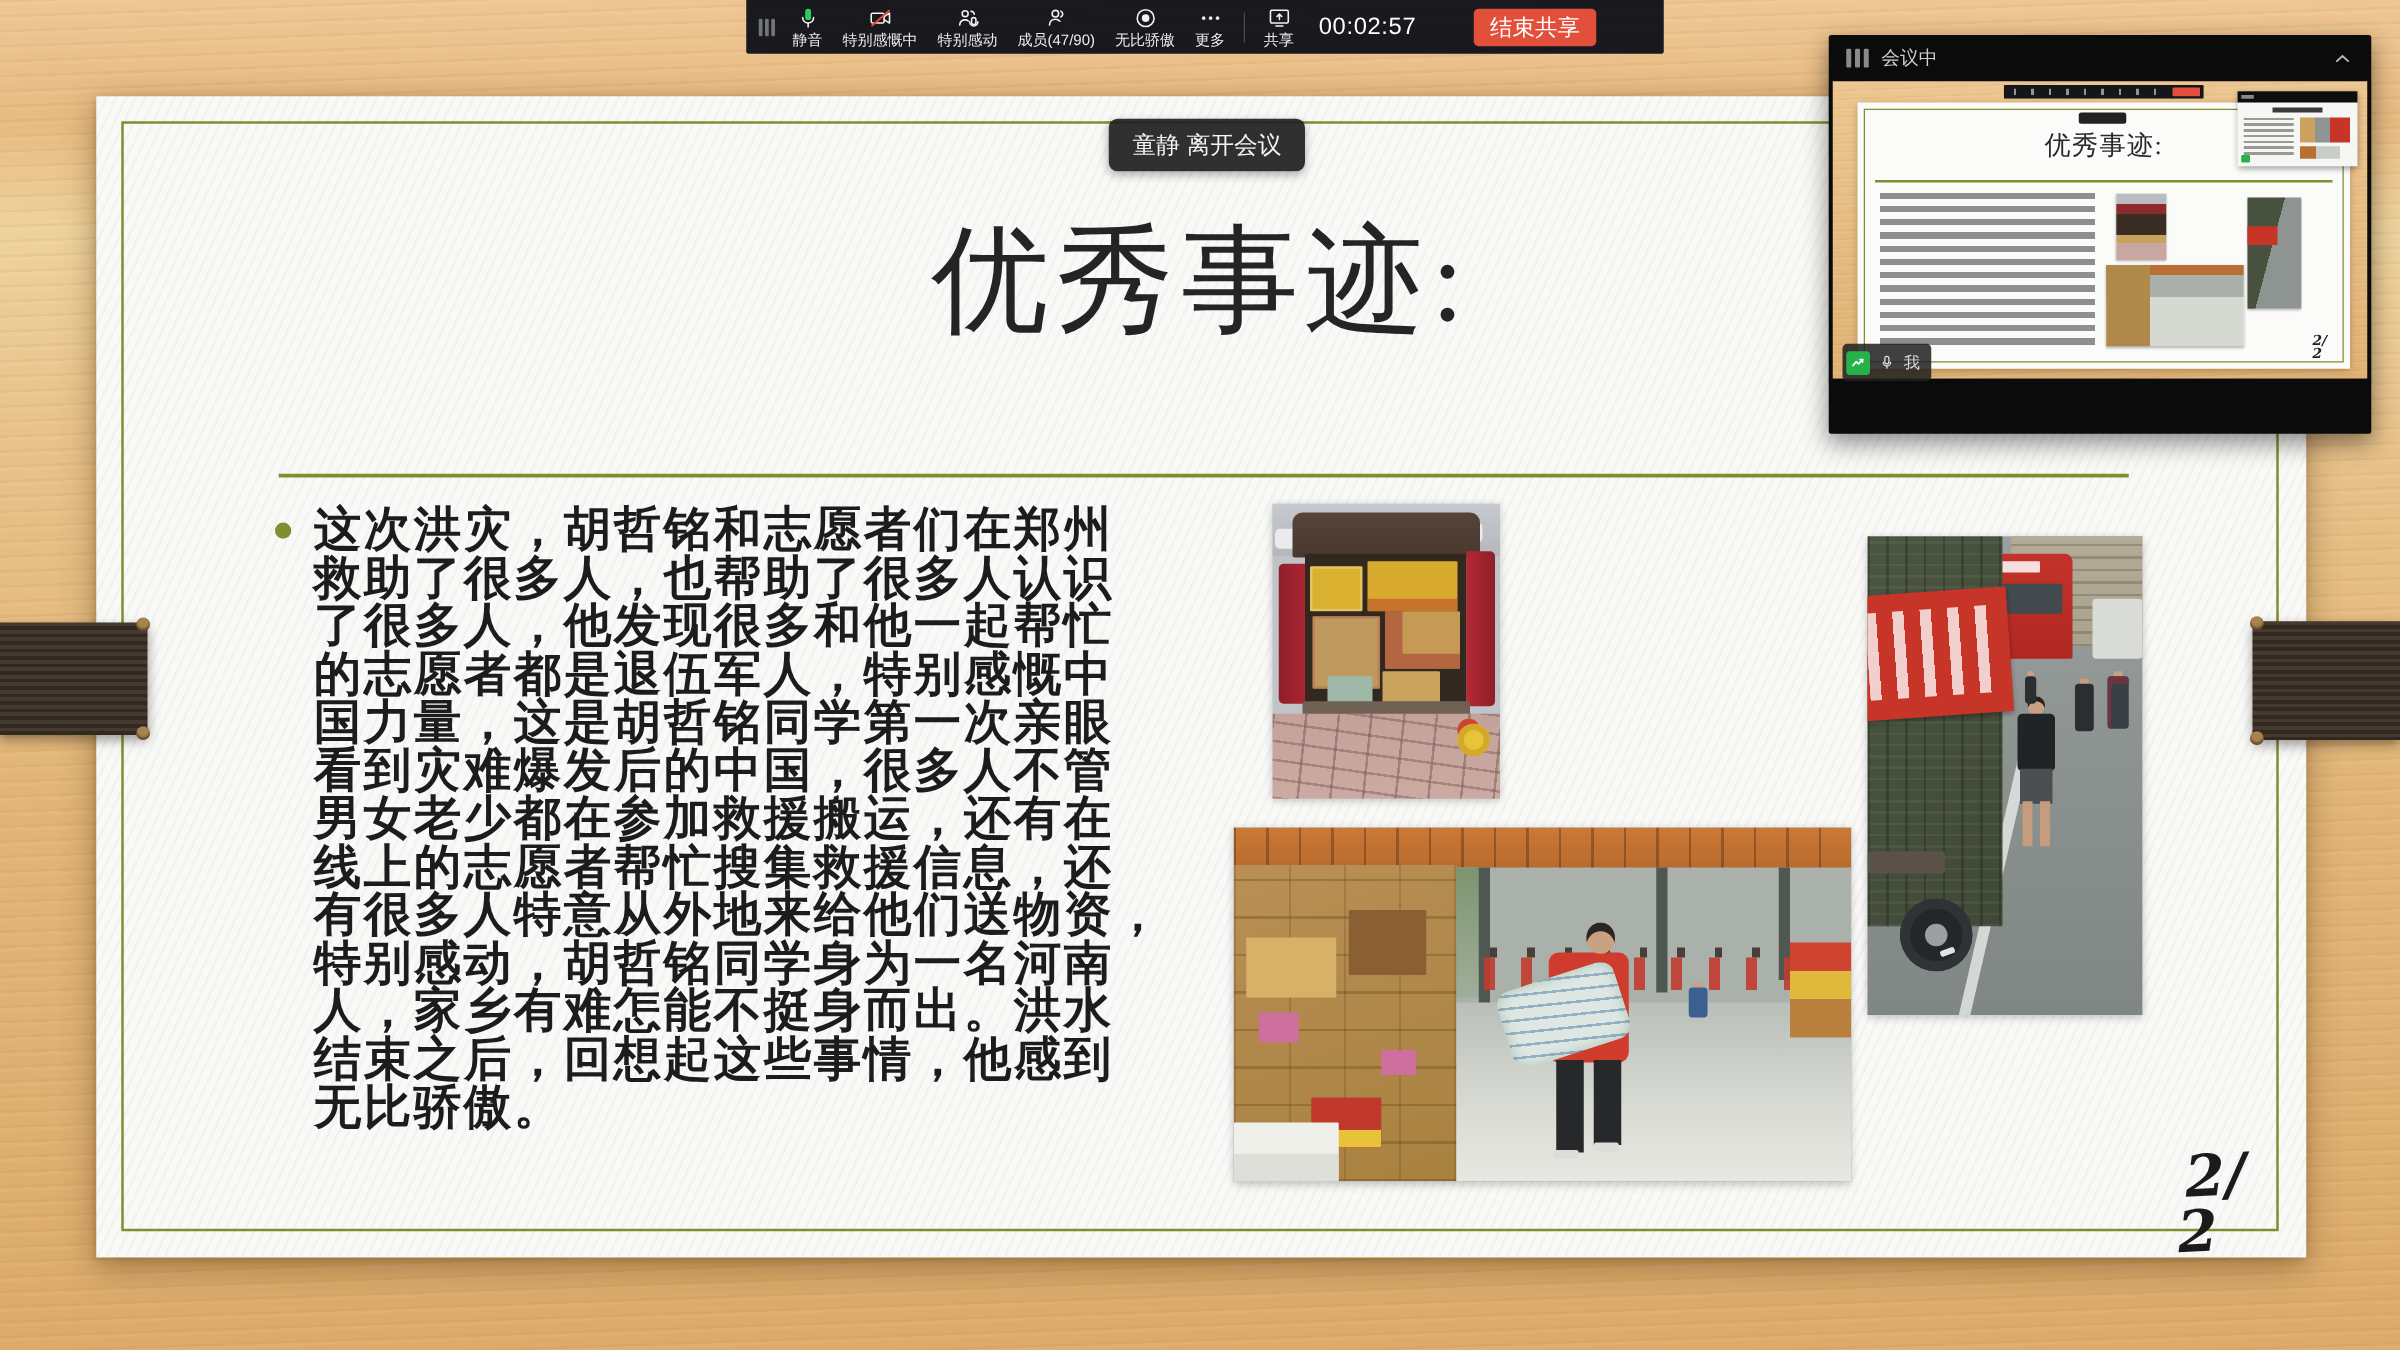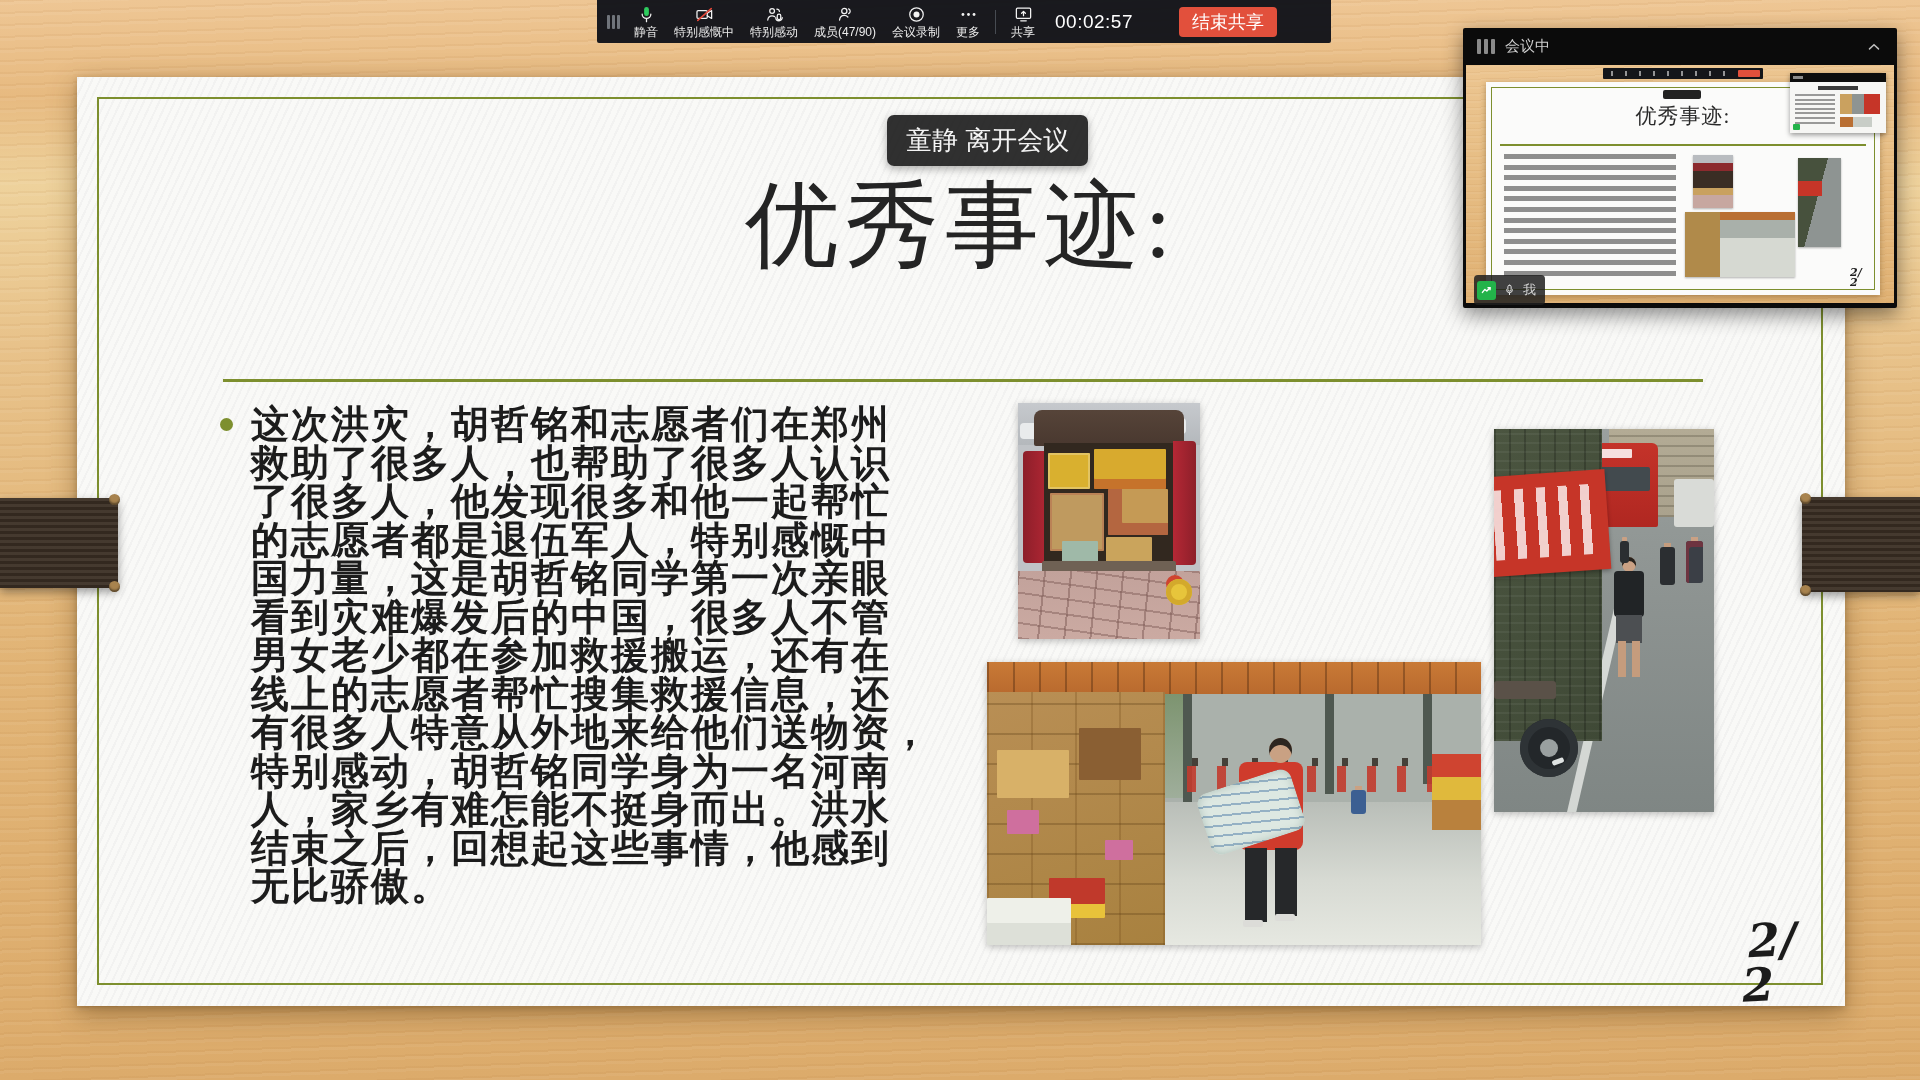--- a/index.html
+++ b/index.html
@@ -138,24 +138,24 @@
   .tb-grip{display:flex;gap:2px;margin:0 6px 0 2px;cursor:grab;}
   .tb-grip i{display:block;width:3px;height:14px;background:#70747b;border-radius:1px;}
   .tb-item{display:flex;flex-direction:column;align-items:center;justify-content:center;padding:0 8px;height:43px;cursor:pointer;}
   .tb-item svg{width:19px;height:19px;stroke:#f2f2f2;stroke-width:1.6;fill:none;stroke-linecap:round;stroke-linejoin:round;}
   .tb-label{font-size:12px;line-height:12px;margin-top:2px;color:#ececec;white-space:nowrap;}
   .tb-sep{width:1px;height:24px;background:#474b52;margin:0 7px;}
   .tb-time{font-size:19px;margin:0 10px 0 12px;letter-spacing:.5px;color:#fff;white-space:nowrap;}
   .end-share{background:var(--accent_red,#e2503c);color:#fff;font-size:18px;line-height:18px;
     padding:6px 13px;border:none;border-radius:4px;cursor:pointer;white-space:nowrap;margin-left:36px;}
   
-  .toast{position:absolute;left:887px;top:115px;background:rgba(32,32,32,.93);color:#f4f4f4;
-    font-size:26px;padding:8px 19px;border-radius:7px;white-space:nowrap;box-shadow:0 3px 8px rgba(0,0,0,.3);}
-  
-  .fwin{position:absolute;left:1463px;top:28px;width:434px;height:280px;background:#0b0b0b;
+  .toast{position:absolute;left:887px;top:95px;background:rgba(32,32,32,.93);color:#f4f4f4;
+    font-size:19px;padding:8px 19px;border-radius:7px;white-space:nowrap;box-shadow:0 3px 8px rgba(0,0,0,.3);}
+  
+  .fwin{position:absolute;left:1463px;top:28px;width:434px;height:319px;background:#0b0b0b;
     border-radius:2px;overflow:hidden;box-shadow:0 7px 20px rgba(0,0,0,.45);}
   .fw-head{height:37px;display:flex;align-items:center;padding:0 14px;color:#c9c9c9;cursor:grab;}
   .fw-grip{display:flex;gap:3px;margin-right:10px;}
   .fw-grip i{display:block;width:4px;height:15px;background:#8a8a8a;border-radius:1px;}
   .fw-title{font-size:15px;color:#cfcfcf;}
   .fw-chev{margin-left:auto;width:18px;height:18px;cursor:pointer;}
   .fw-chev svg{width:18px;height:18px;stroke:#bdbdbd;stroke-width:2;fill:none;stroke-linecap:round;}
   .fw-body{position:relative;height:241px;border-left:3px solid #0b0b0b;border-right:3px solid #0b0b0b;border-bottom:3px solid #0b0b0b;box-sizing:border-box;
     background:
       repeating-linear-gradient(178deg, rgba(165,105,45,.07) 0 1px, rgba(255,255,255,.05) 1px 3px, rgba(0,0,0,0) 3px 7px),
@@ -359,21 +359,21 @@
         <path d="M16 4.9a3.3 3.3 0 0 1 0 6"></path>
       </svg>
       <div class="tb-label">成员(47/90)</div>
     </div>
 
     <div class="tb-item">
       <svg viewBox="0 0 24 24">
         <circle cx="12" cy="12" r="8.5"></circle>
           <circle cx="12" cy="12" r="3.8" fill="#f2f2f2" stroke="none"></circle>
       </svg>
-      <div class="tb-label">会议录制</div>
+      <div class="tb-label">无比骄傲</div>
     </div>
 
     <div class="tb-item">
       <svg viewBox="0 0 24 24">
         <circle cx="5" cy="12" r="1.8" fill="#f2f2f2" stroke="none"></circle>
         <circle cx="12" cy="12" r="1.8" fill="#f2f2f2" stroke="none"></circle>
         <circle cx="19" cy="12" r="1.8" fill="#f2f2f2" stroke="none"></circle>
       </svg>
       <div class="tb-label">更多</div>
     </div>

